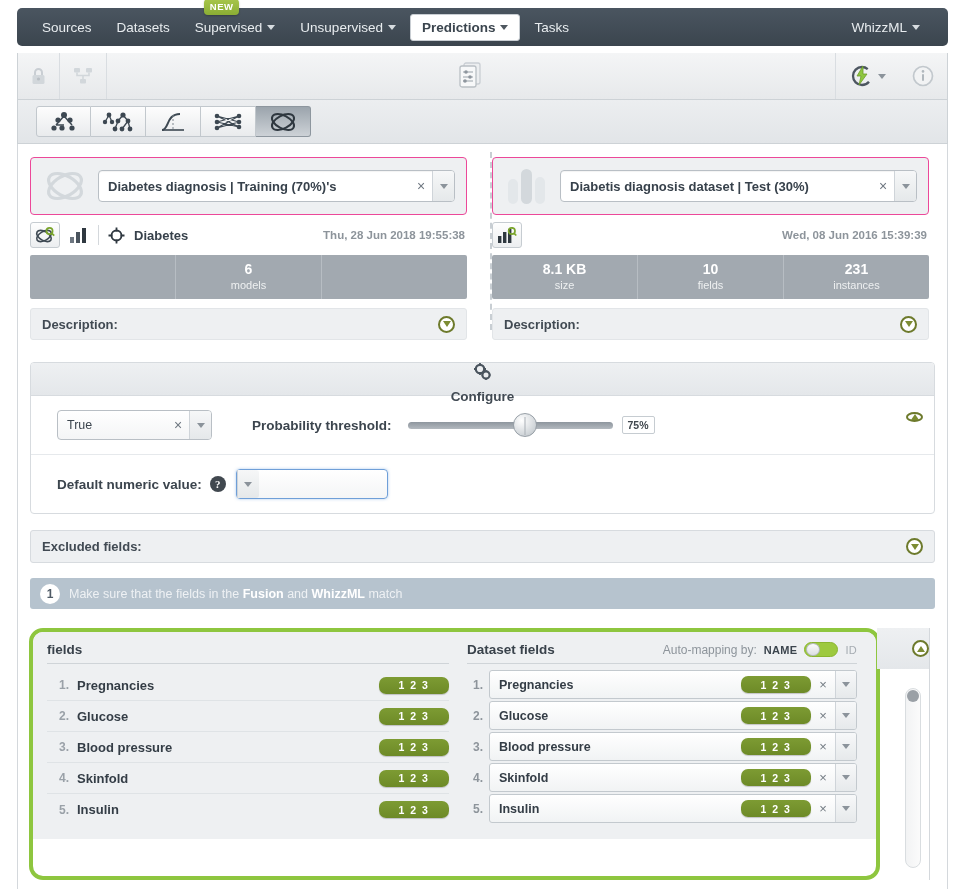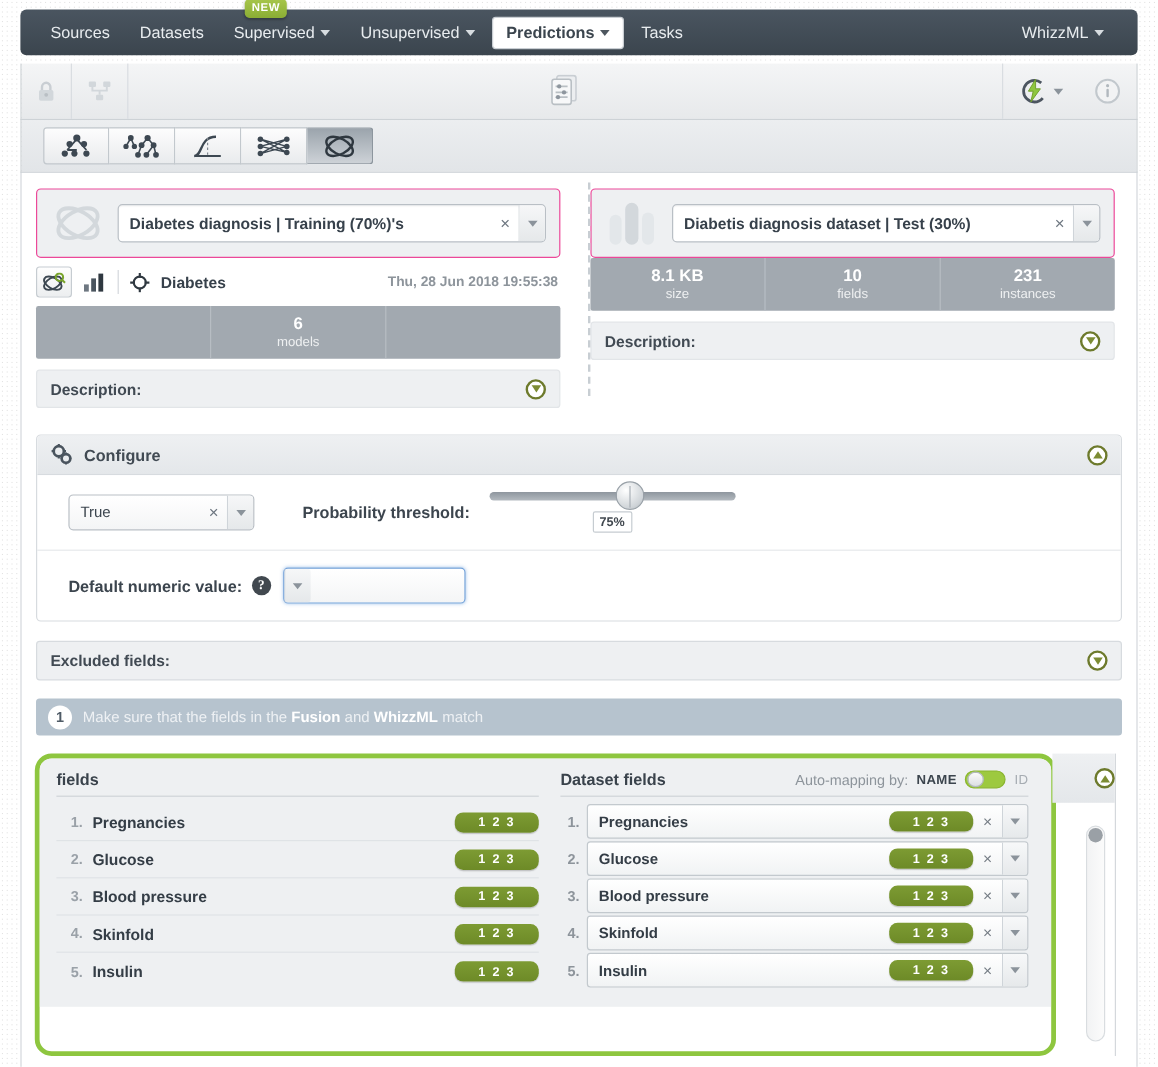--- a/index.html
+++ b/index.html
@@ -183,37 +183,38 @@
   .section {
     margin: 12px 12px 0; border: 1px solid #d7dbdf; border-radius: 4px;
     background: #fff;
   }
   .section-head {
     background: linear-gradient(to bottom,#eef0f2,#e4e7ea);
     height: 33px; display: flex; align-items: center; padding: 0 11px;
     border-bottom: 1px solid #d7dbdf; gap: 8px;
     font-size: 13.5px; font-weight: bold; color: #414a53;
     border-radius: 3px 3px 0 0;
+    flex-direction: column;
   }
   .section-body { padding: 0; }
   .cfg-row {
     display: flex; align-items: center; padding: 14px 26px; gap: 16px;
   }
   .cfg-row.b { border-top: 1px solid #e6e9ec; }
 
   .small-select {
     width: 155px; height: 30px; background: linear-gradient(to bottom,#fff,#f4f5f6);
     border: 1px solid #b9bfc5; border-radius: 4px; display: flex; align-items: center;
   }
   .small-select .st { flex:1; padding: 0 9px; font-size: 12.5px; color: #3c454e; }
   .small-select.focus { border-color: #6f9fd8; box-shadow: 0 0 3px rgba(90,150,220,0.5); }
 
   .lbl { font-size: 13.5px; font-weight: bold; color: #3c454e; }
 
-  .slider-wrap { display: flex; align-items: center; gap: 9px; flex-direction: column; }
+  .slider-wrap { display: flex; align-items: center; gap: 9px; }
   .track {
     width: 205px; height: 7px; border-radius: 4px;
     background: linear-gradient(to bottom,#8e969e,#b3b9bf);
     position: relative;
   }
   .knob {
     position: absolute; left: 105px; top: -9px; width: 24px; height: 24px;
     border-radius: 50%;
     background: radial-gradient(circle at 35% 30%, #ffffff, #cfd4d8 70%, #aeb4ba);
     border: 1px solid #98a0a7; cursor: pointer;
@@ -573,20 +574,34 @@
         </div>
         <div class="select-box">
           <span class="select-text">Diabetis diagnosis dataset | Test (30%)</span>
           <span class="sel-clear">×</span>
           <span class="sel-arrow">
             <span class="tri-down"></span>
           </span>
         </div>
       </div>
 
+      <div class="meta-row">
+        <div class="mini-btn">
+          <span>
+            <svg width="20" height="17" viewBox="0 0 20 17">
+              <rect x="1" y="9" width="3.4" height="7" fill="#2f3840"></rect>
+              <rect x="6" y="5" width="3.4" height="11" fill="#2f3840"></rect>
+              <rect x="11" y="2" width="3.4" height="14" fill="#2f3840"></rect>
+              <circle cx="14.8" cy="4" r="3.2" fill="none" stroke="#7aa52c" stroke-width="1.7"></circle>
+              <path d="M17.1 6.3l2.2 2.2" stroke="#7aa52c" stroke-width="1.7"></path>
+            </svg>
+          </span>
+        </div>
+        <span class="meta-date">Wed, 08 Jun 2016 15:39:39</span>
+      </div>
 
       <div class="stats">
         <div class="stat">
           <span class="v">8.1 KB</span>
           <span class="l">size</span>
         </div>
         <div class="stat">
           <span class="v">10</span>
           <span class="l">fields</span>
         </div>

